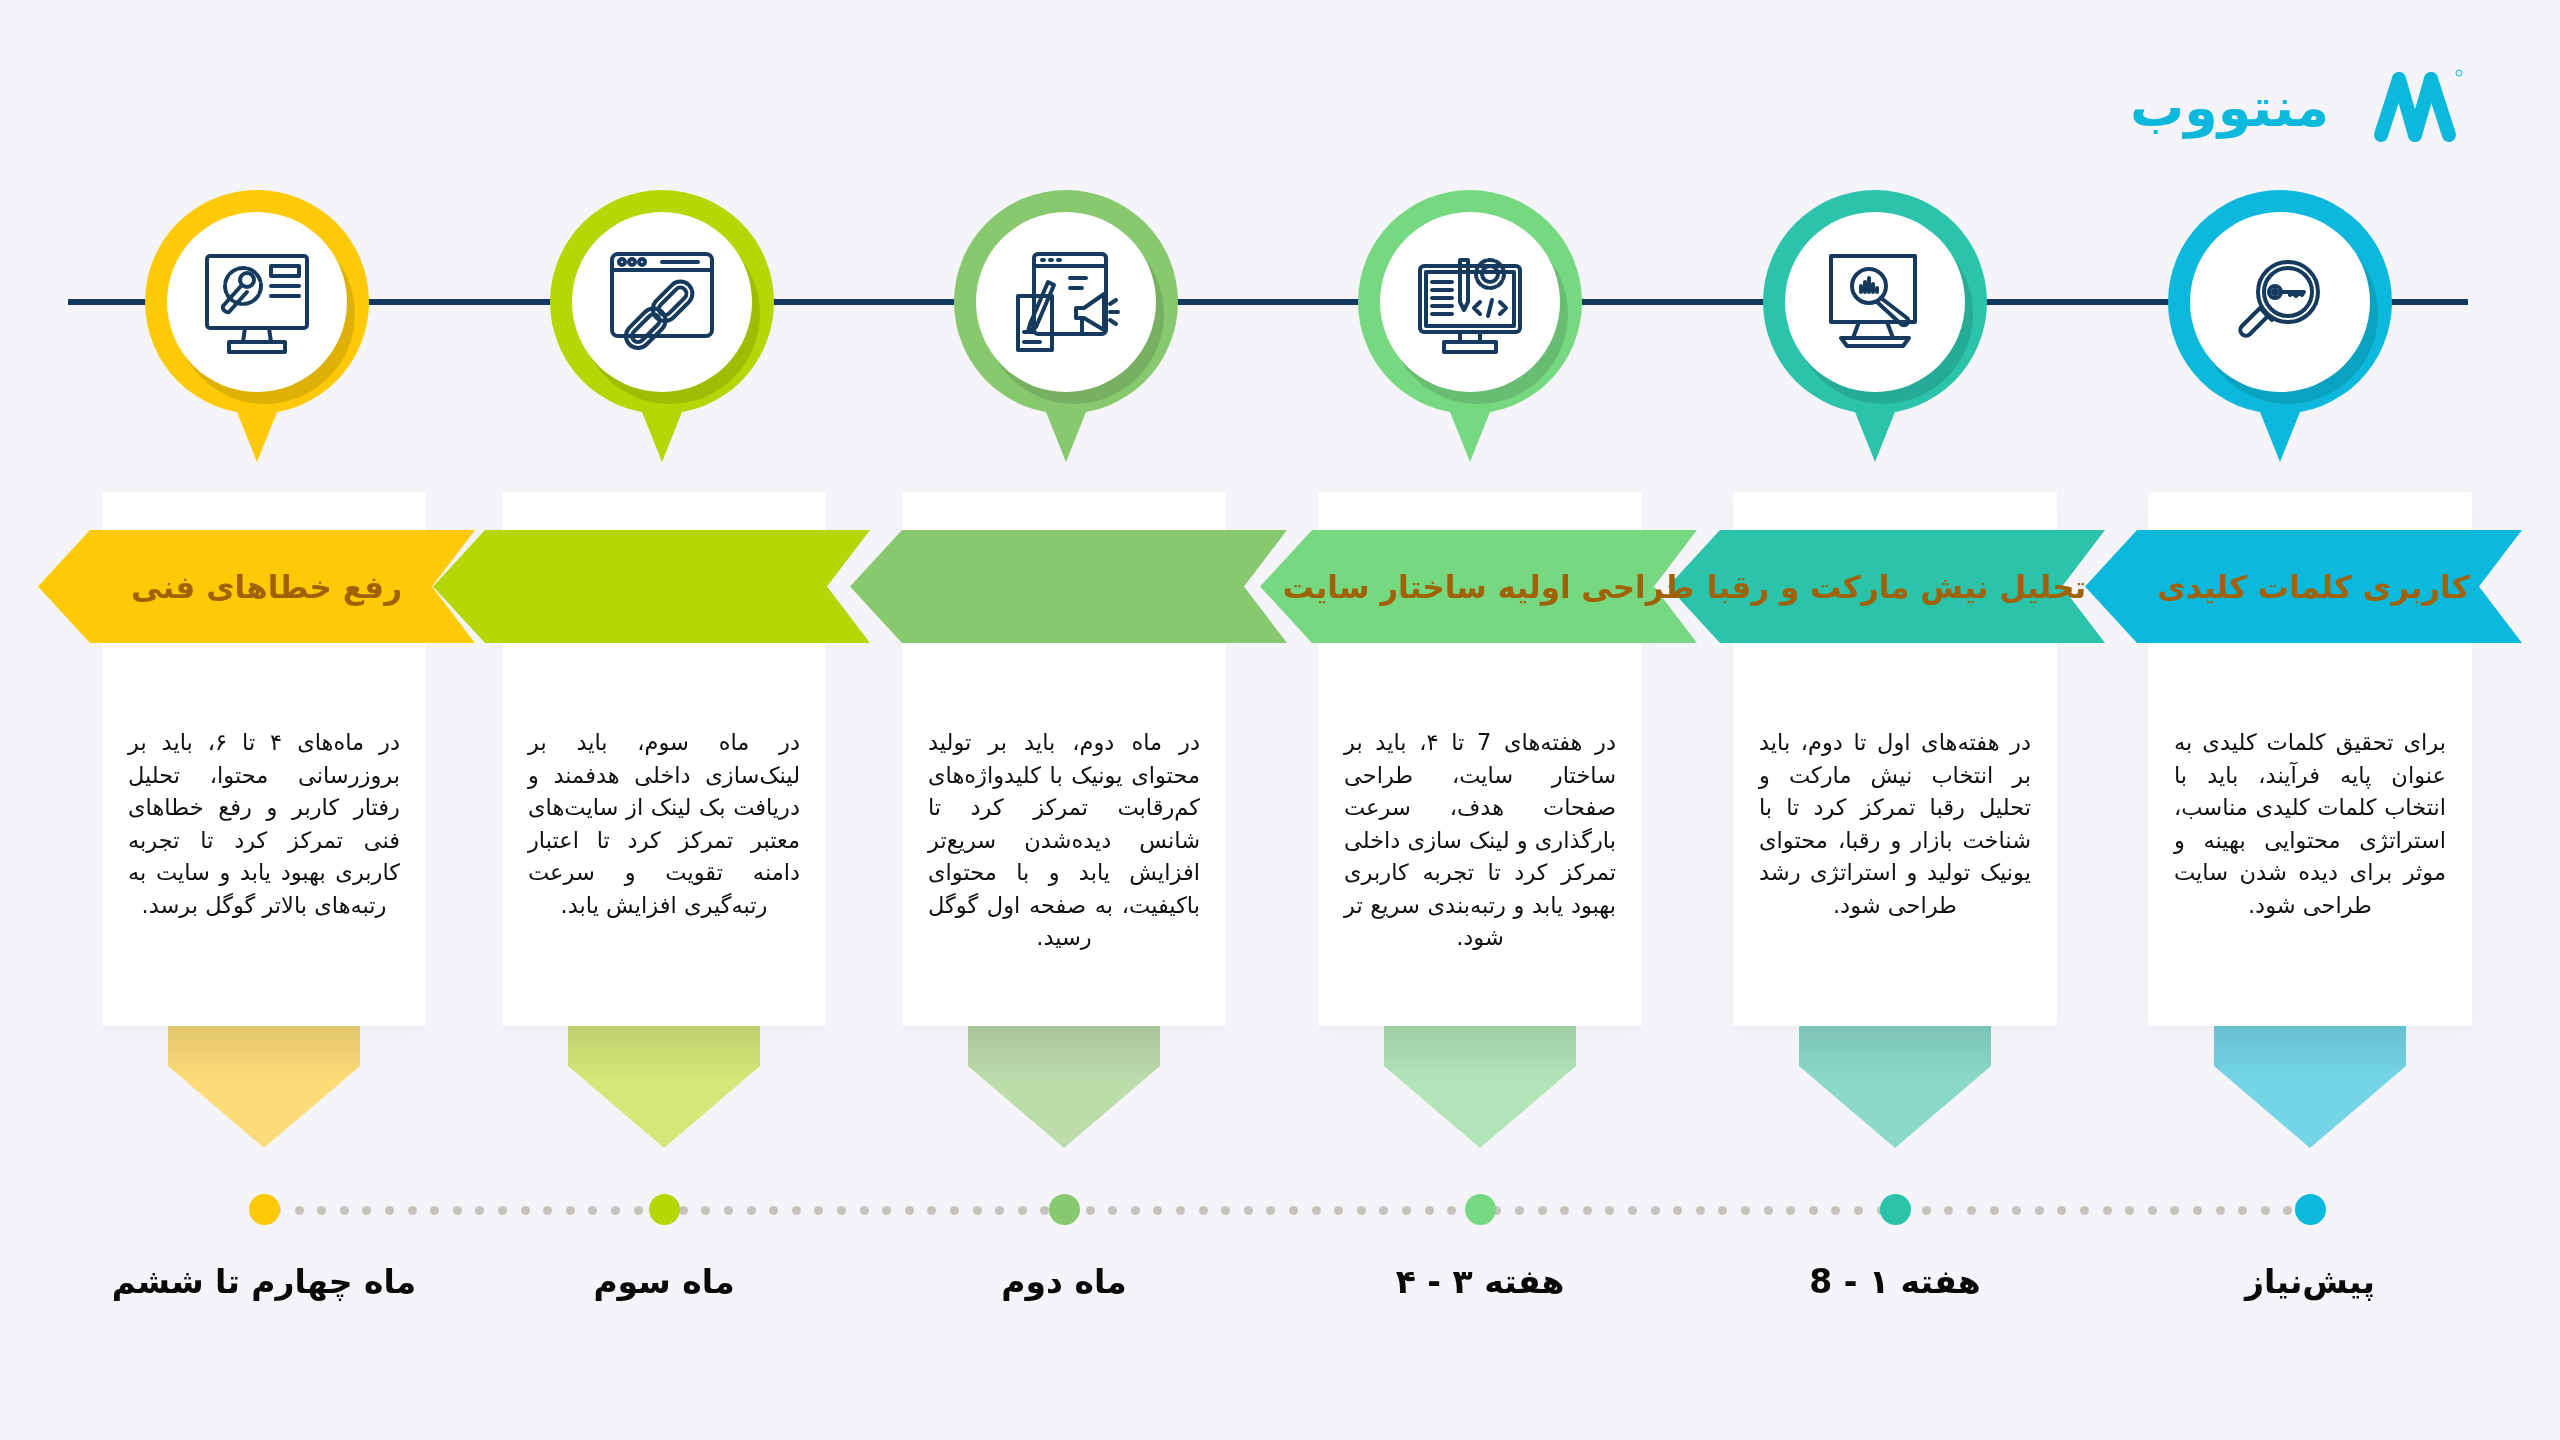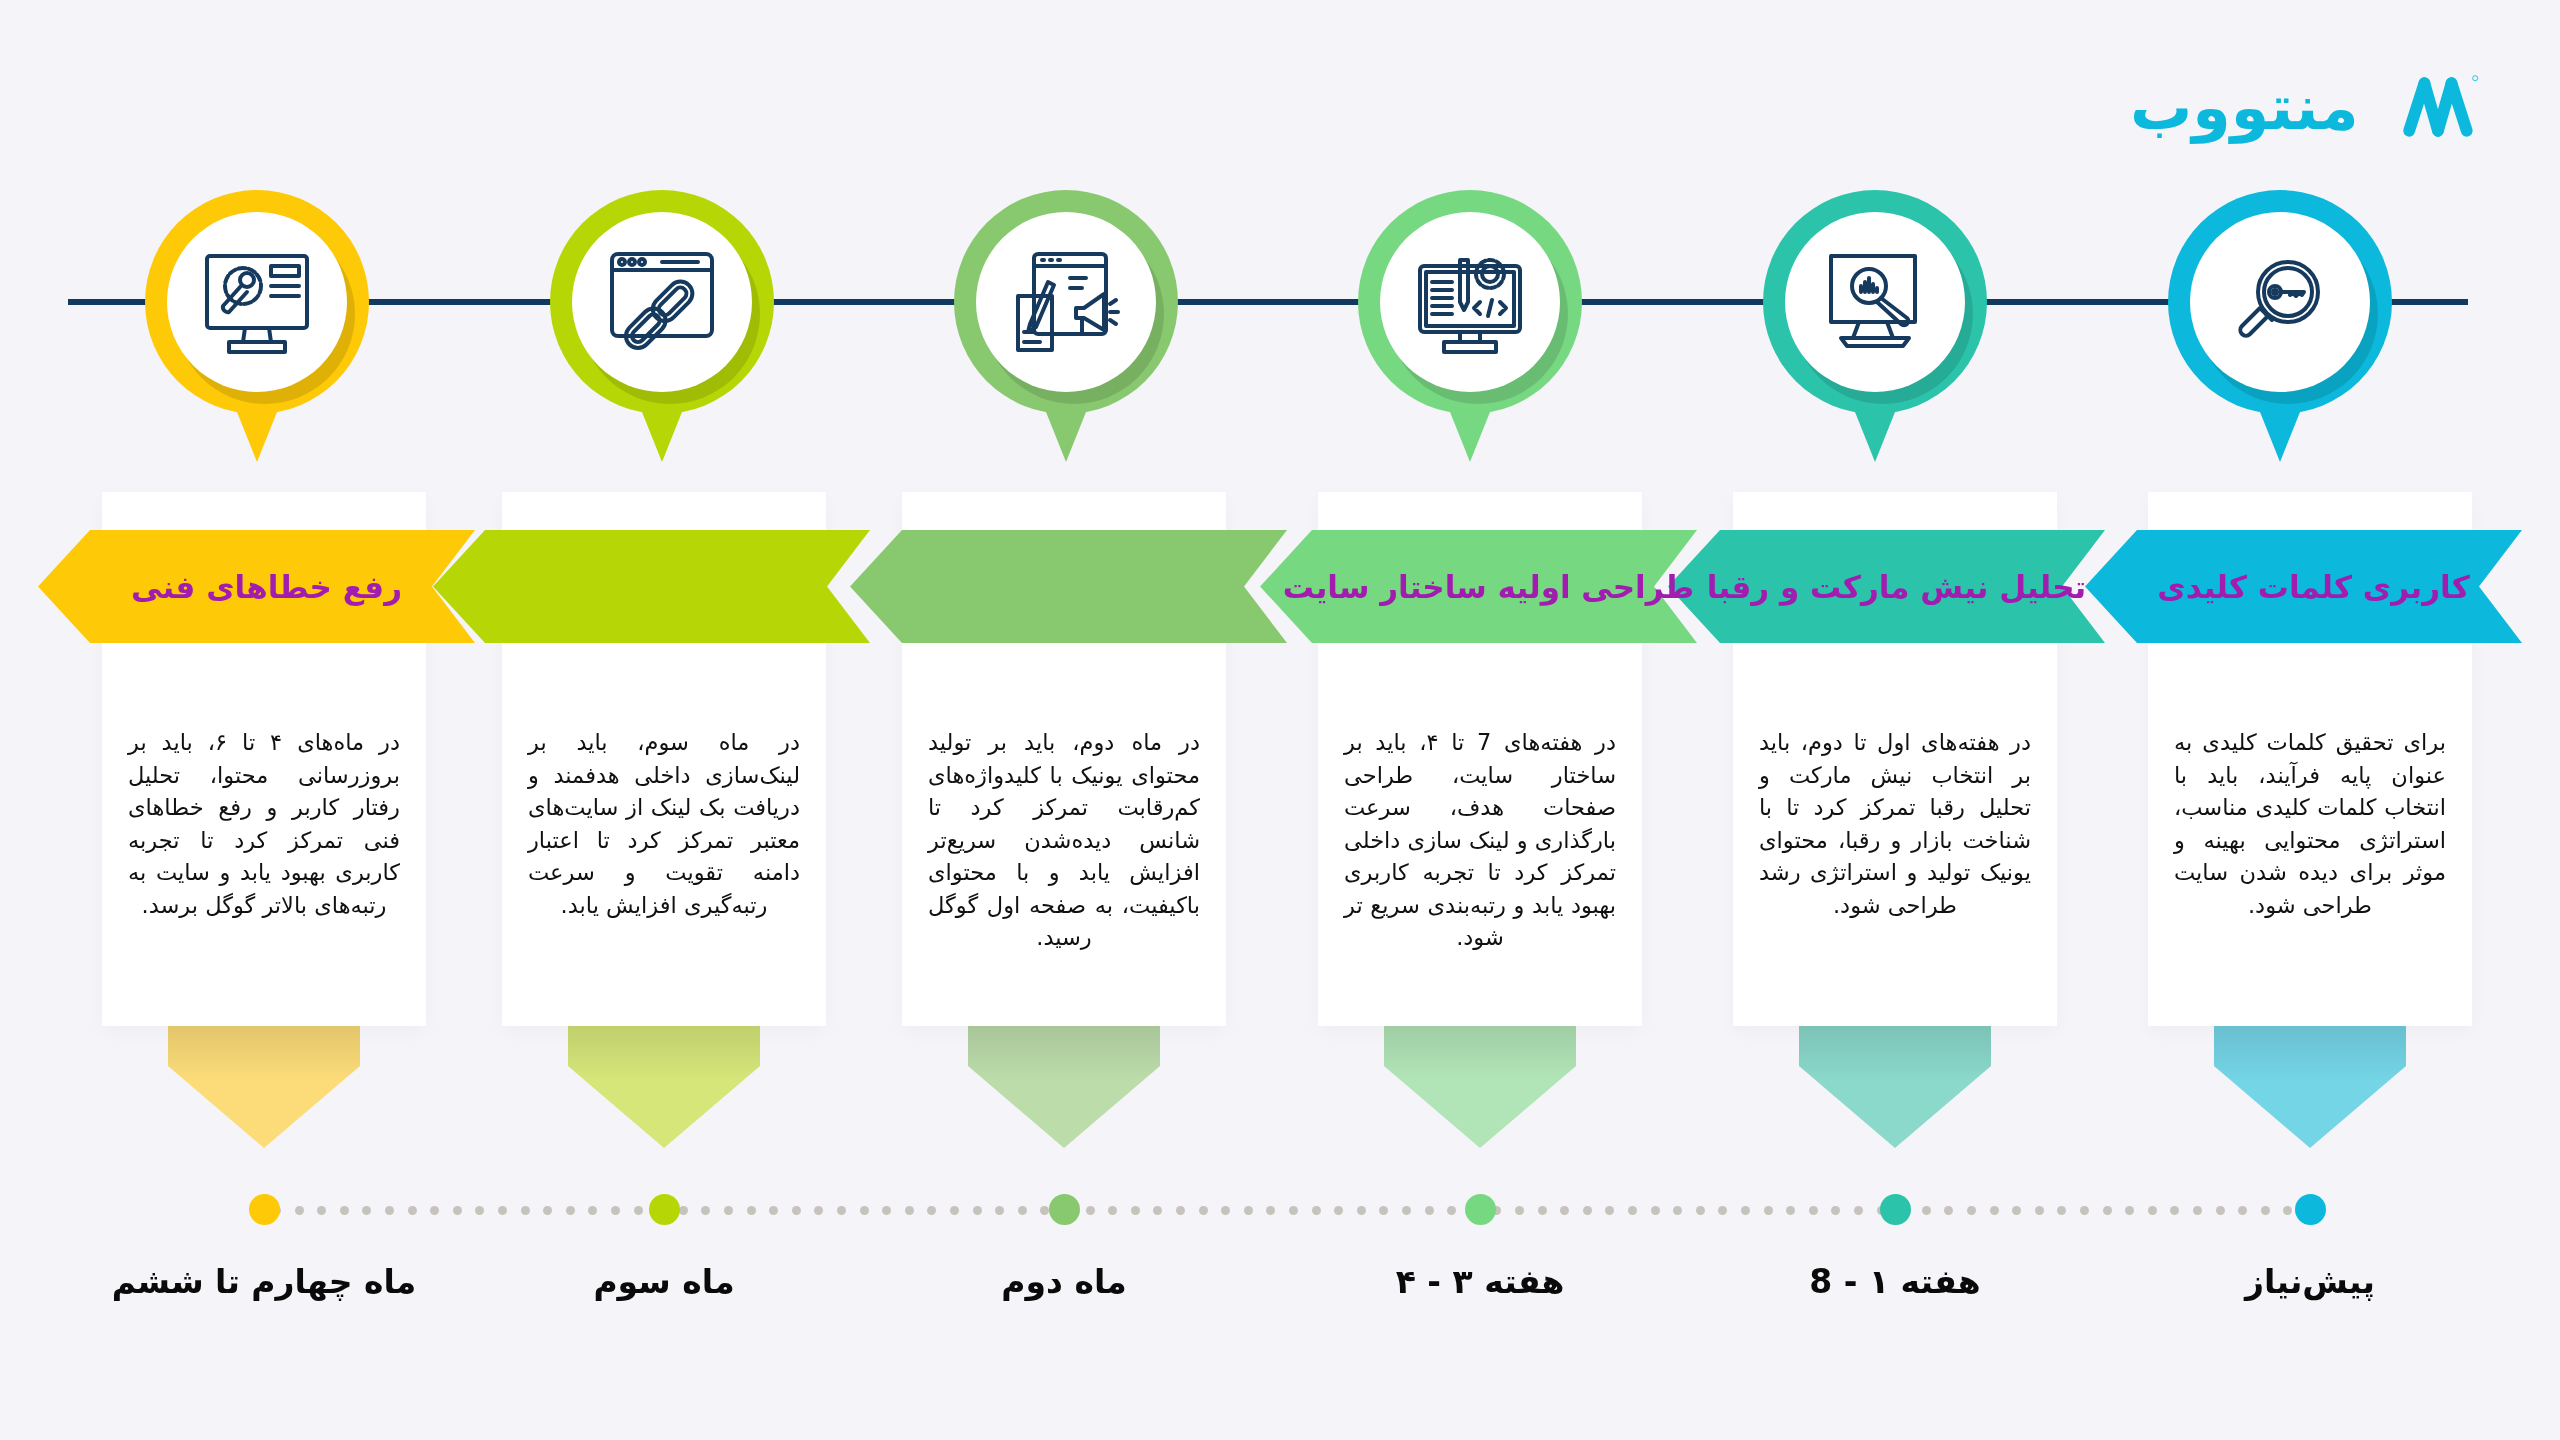--- a/index.html
+++ b/index.html
@@ -3,39 +3,39 @@
 <meta charset="utf-8">
 <style>
   html, body { margin:0; padding:0; }
   body {
     width:2560px; height:1440px; overflow:hidden;
     background:#f5f4f8;
     font-family:"DejaVu Sans", sans-serif;
     position:relative;
   }
   .logo { position:absolute; left:2130px; top:62px; width:350px; height:90px; display:flex; align-items:center; gap:40px; direction:ltr; }
-  .logo-text { font-family:"DejaVu Sans", sans-serif; font-weight:bold; font-size:62px; color:#0cb9dc; letter-spacing:1px; direction:rtl;text-align:right; }
+  .logo-text { font-family:"DejaVu Sans", sans-serif; font-weight:bold; font-size:54px; color:#0cb9dc; letter-spacing:1px; direction:rtl;text-align:right; }
   .logo-mark { width:96px; height:80px; }
   .timeline-line { position:absolute; left:68px; top:299px; width:2400px; height:6px; background:#123a60; }
   .pin { position:absolute; top:190px; width:224px; height:272px; }
   .pin svg { position:absolute; left:0; top:0; }
   .pin-icon { position:absolute; left:52px; top:52px; width:120px; height:120px; }
 
   .card { position:absolute; top:492px; width:324px; height:534px; background:#ffffff; box-shadow:0 6px 16px rgba(0,0,0,0.03); }
   .card-text {
     position:absolute; left:26px; right:26px; top:210px;
     direction:rtl; text-align:justify; text-align-last:center;
     font-family:"DejaVu Sans", sans-serif; font-size:22.5px; line-height:32.5px; color:#111;margin-top:24px;
   }
   .banner { position:absolute; top:530px; width:437px; height:113px; }
   .banner svg { position:absolute; left:0; top:0; }
   .banner-title {
     position:absolute; left:60px; right:40px; top:0; height:113px;
     display:flex; align-items:center; justify-content:center;
-    direction:rtl; font-family:"DejaVu Sans", sans-serif; font-weight:bold; font-size:31px; color:#a21caf; white-space:nowrap;
+    direction:rtl; font-family:"DejaVu Sans", sans-serif; font-weight:bold; font-size:31px; color:#a16207; white-space:nowrap;
   }
   .pentagon { position:absolute; top:1026px; width:192px; height:122px; }
   .dots { position:absolute; top:1203px; left:262px; width:2050px; height:14px; }
   .dot-small { position:absolute; top:3px; width:9px; height:9px; border-radius:50%; background:#c6c3bc; }
   .dot-big { position:absolute; top:1194px; width:31px; height:31px; border-radius:50%; }
   .label {
     position:absolute; top:1262px; width:360px; height:50px; text-align:center;
     direction:rtl; font-family:"DejaVu Sans", sans-serif; font-weight:bold; font-size:33px; color:#0a0a0a;
   }
 </style>

